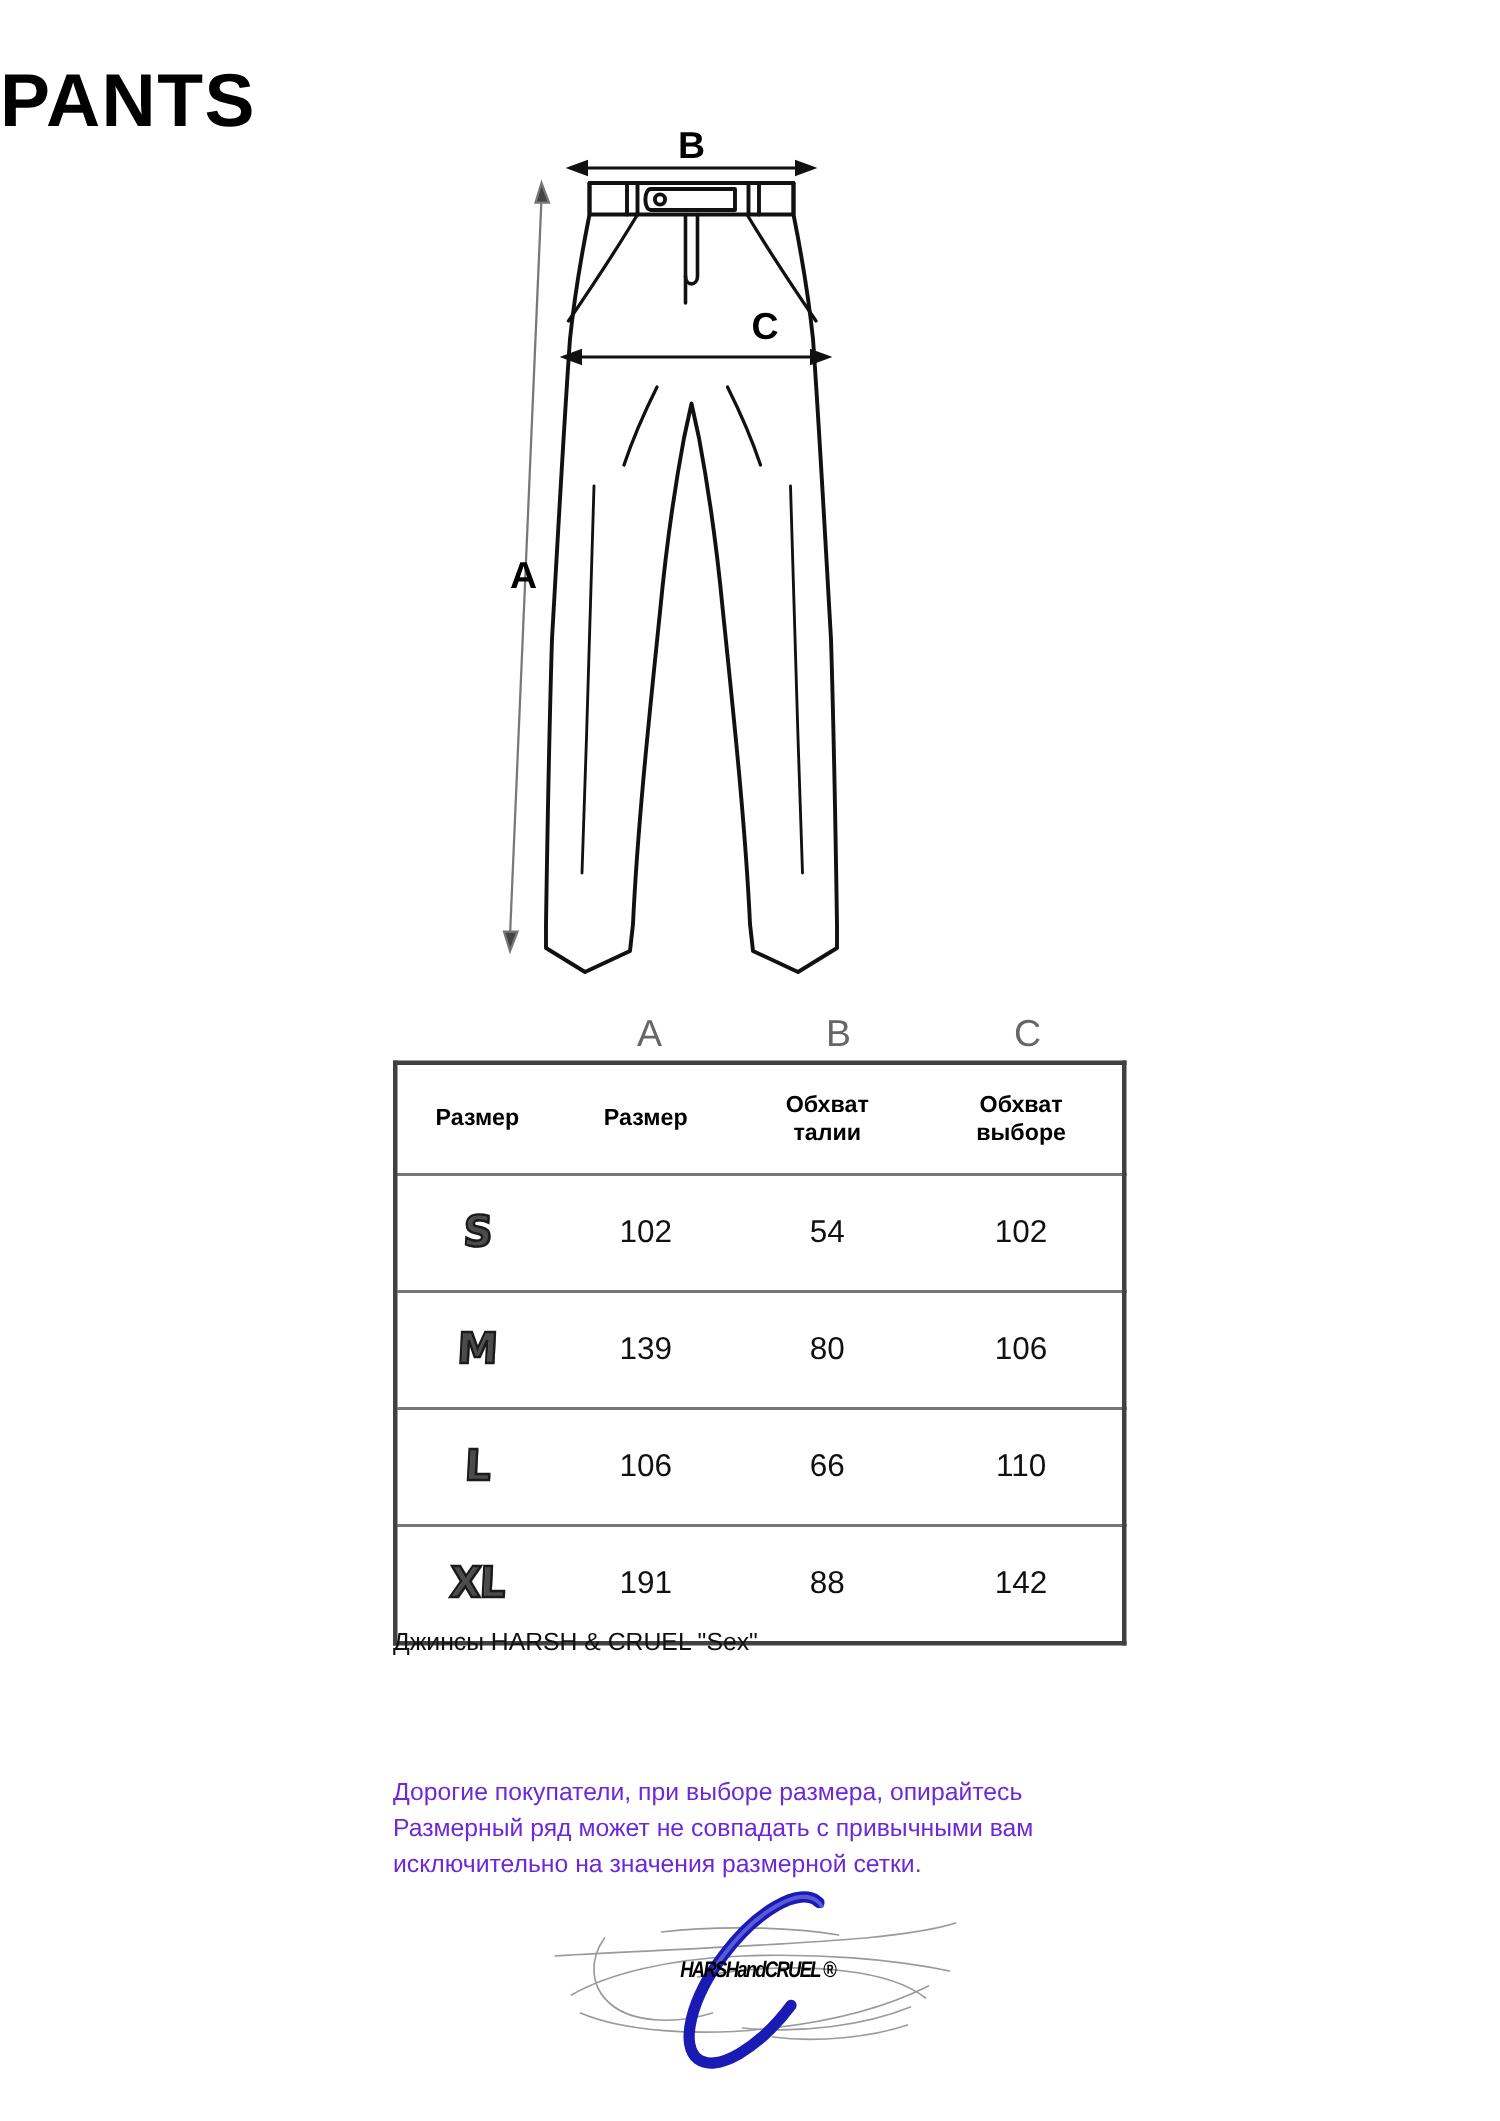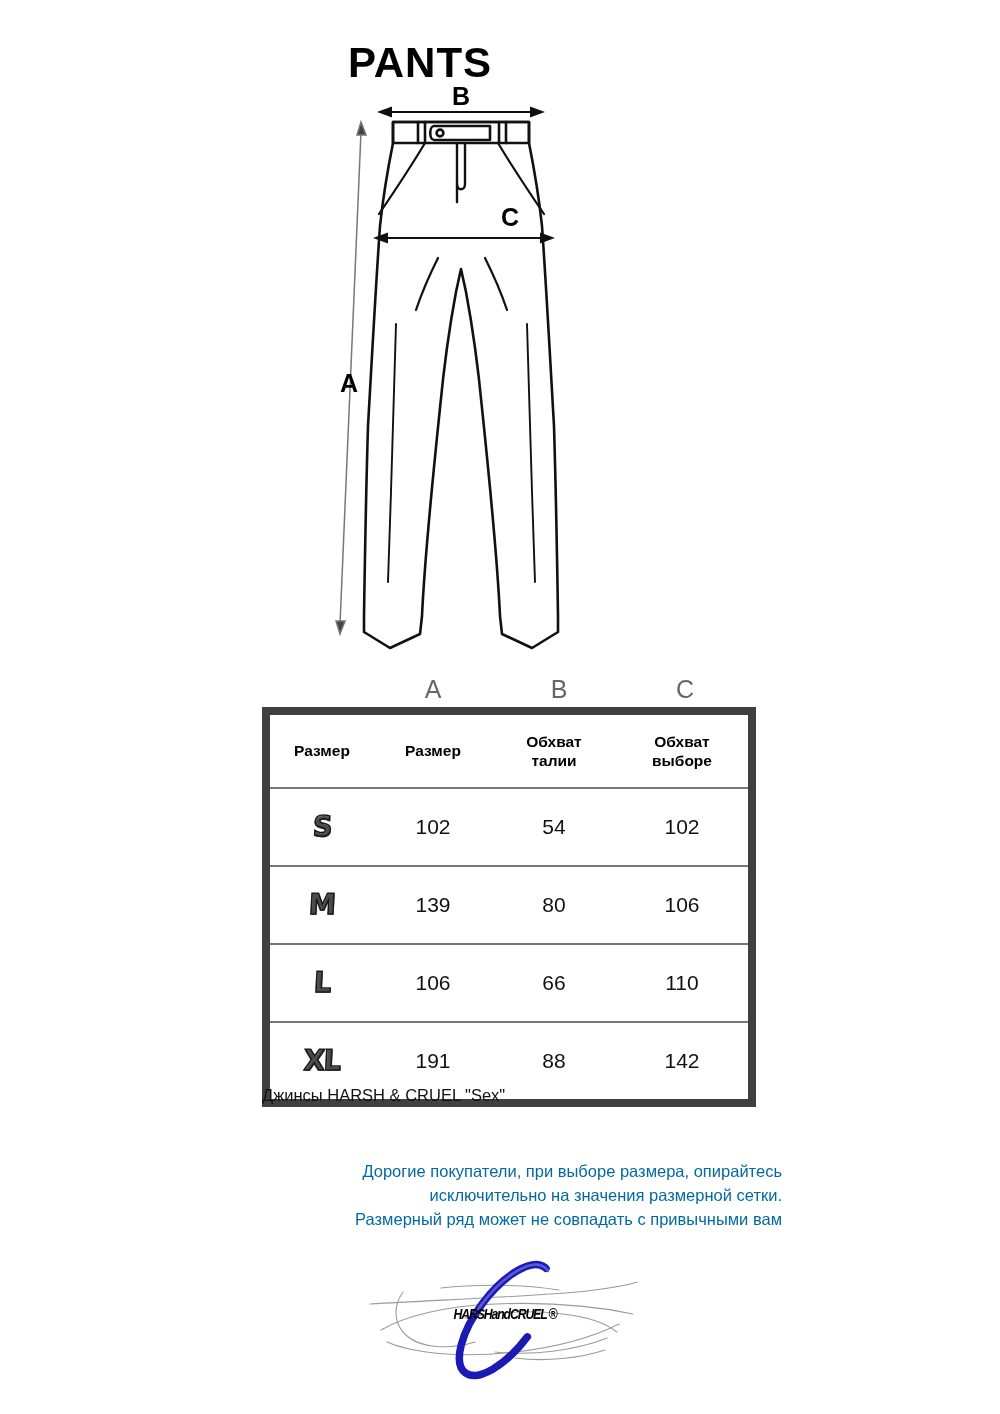--- a/index.html
+++ b/index.html
@@ -15,22 +15,21 @@
     color: #000000;
     overflow: hidden;
   }
 
   
   .page-title {
     position: absolute;
     top: 42px;
     left: 0;
     width: 840px;
-    text-align: center;
-    font-size: 42px;
+    font-size: 50px;
     font-weight: bold;
     letter-spacing: 1px;
     line-height: 1;
   }
 
   
   .illustration {
     position: absolute;
     top: 96px;
     left: 330px;
@@ -70,21 +69,21 @@
     line-height: 30px;
   }
 
   
   .size-table {
     position: absolute;
     top: 707px;
     left: 262px;
     width: 486px;
     border-collapse: collapse;
-    border: 8px solid #404040;
+    border: 3px solid #404040;
     table-layout: fixed;
     background: #ffffff;
   }
   .size-table th,
   .size-table td {
     text-align: center;
     vertical-align: middle;
     padding: 0;
   }
   .size-table thead th {
@@ -132,27 +131,26 @@
     position: absolute;
     top: 1085px;
     left: 262px;
     font-size: 16.5px;
     color: #111111;
     line-height: 1.3;
     white-space: nowrap;
   }
   .notes {
     position: absolute;
-    top: 1160px;
+    top: 1184px;
     left: 262px;
     width: 520px;
     font-size: 16.5px;
-    color: #0369a1;
+    color: #6d28d9;
     line-height: 1.45;
-    text-align: right;
   }
   .notes p { margin: 0; }
 
   
   .logo {
     position: absolute;
     top: 1258px;
     left: 345px;
     width: 320px;
     height: 125px;
@@ -331,22 +329,22 @@
       <td>88</td>
       <td>142</td>
     </tr>
   </tbody>
 </table>
 
 <div class="caption">Джинсы HARSH &amp; CRUEL "Sex"</div>
 
 <div class="notes">
   <p>Дорогие покупатели, при выборе размера, опирайтесь</p>
+  <p>Размерный ряд может не совпадать с привычными вам</p>
   <p>исключительно на значения размерной сетки.</p>
-  <p>Размерный ряд может не совпадать с привычными вам</p>
 </div>
 
 <div class="logo">
   <svg viewBox="0 0 320 125" xmlns="http://www.w3.org/2000/svg">
 
     <g fill="none" stroke="#9a9a9a" stroke-width="1.1" stroke-linecap="round">
       <path d="M 25 46 C 90 42, 160 40, 232 34 C 262 31, 280 28, 292 24"></path>
       <path d="M 36 72 C 60 58, 100 48, 150 46 C 200 44, 250 48, 288 56"></path>
       <path d="M 42 84 C 70 96, 120 100, 170 94 C 215 89, 250 78, 274 66"></path>
       <path d="M 58 34 C 48 48, 48 66, 62 78 C 76 90, 104 92, 130 84"></path>

